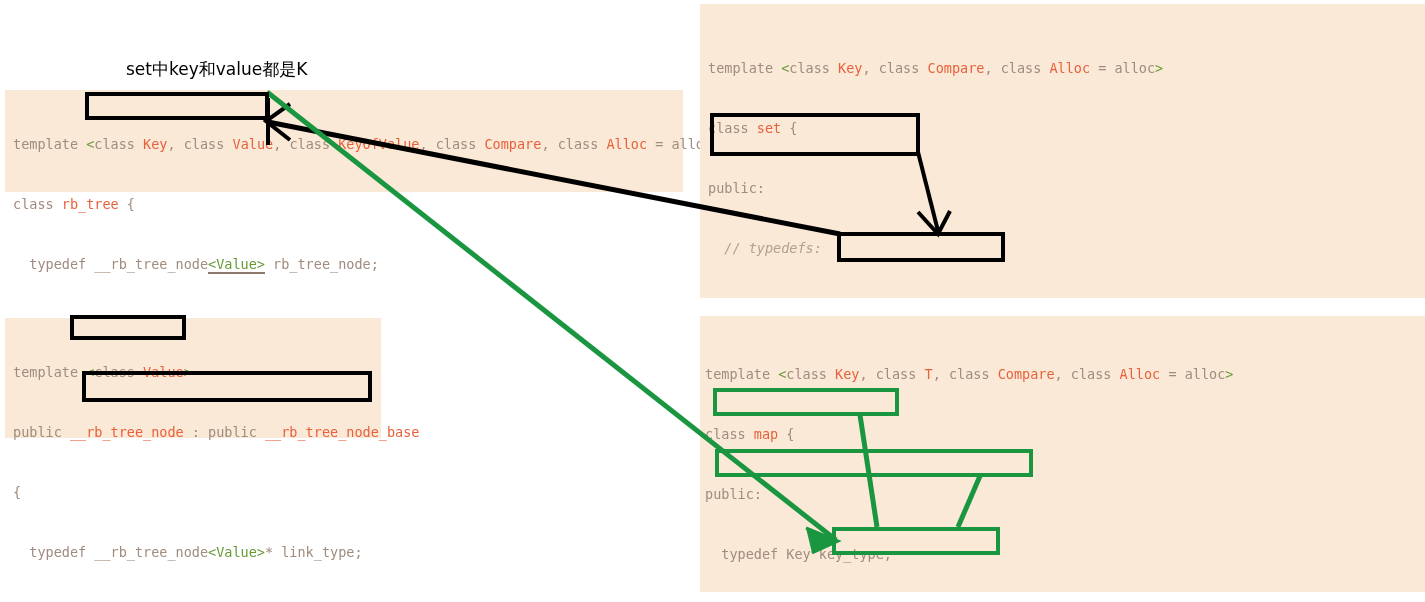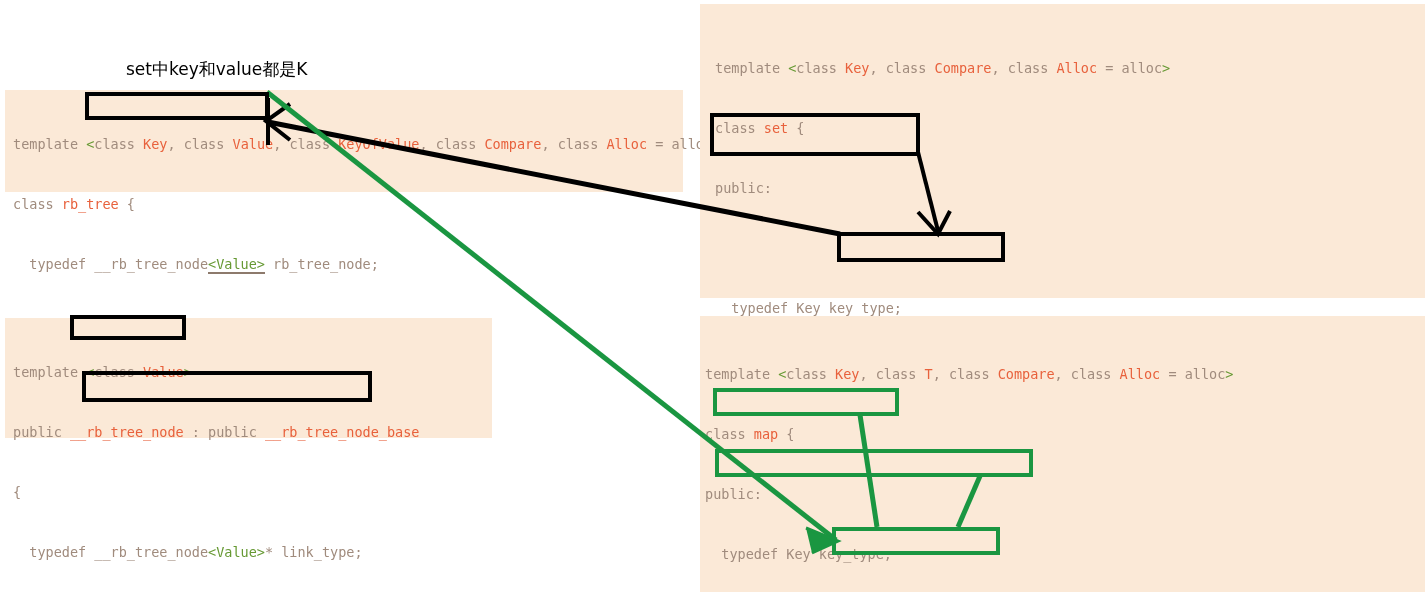--- a/index.html
+++ b/index.html
@@ -22,22 +22,22 @@
   }
   .code-line{white-space:pre;height:20px;}
   .tok-kw{color:#e8613c;}
   .tok-ang{color:#669933;}
   .tok-cm{color:#b3a08f;font-style:italic;}
   .tok-pl{color:#a08b7d;}
   .ul{border-bottom:2px solid #8d7a6c;}
 
   
   #blk-rbtree{left:5px;  top:90px;  width:678px; height:102px; padding:4px 0 0 8px;}
-  #blk-node{  left:5px;  top:318px; width:487px; height:120px; padding:4px 0 0 8px;}
-  #blk-set{   left:700px;top:4px;   width:725px; height:294px; padding:14px 0 0 15px;}
+  #blk-node{  left:5px;  top:318px; width:376px; height:120px; padding:4px 0 0 8px;}
+  #blk-set{   left:700px;top:4px;   width:725px; height:294px; padding:14px 0 0 8px;}
   #blk-map{   left:700px;top:316px; width:725px; height:276px; padding:8px 0 0 5px;}
 
   
   .note{
     position:absolute;
     font-family:"DejaVu Sans","Liberation Sans",sans-serif;
     font-size:17px;
     color:#000000;
     white-space:pre;
   }
@@ -83,20 +83,21 @@
     <div class="code-line"><span class="tok-pl">{</span></div>
     <div class="code-line"><span class="tok-pl">  typedef __rb_tree_node</span><span class="tok-ang">&lt;Value&gt;</span><span class="tok-pl">* link_type;</span></div>
     
     
   </div>
 
   <div class="code-block" id="blk-set">
     <div class="code-line"><span class="tok-pl">template </span><span class="tok-ang">&lt;</span><span class="tok-pl">class </span><span class="tok-kw">Key</span><span class="tok-pl">, class </span><span class="tok-kw">Compare</span><span class="tok-pl">, class </span><span class="tok-kw">Alloc</span><span class="tok-pl"> = alloc</span><span class="tok-ang">&gt;</span></div>
     <div class="code-line"><span class="tok-pl">class </span><span class="tok-kw">set</span><span class="tok-pl"> {</span></div>
     <div class="code-line"><span class="tok-pl">public:</span></div>
+    <div class="code-line"><span class="tok-cm">  // typedefs:</span></div>
     <div class="code-line">&nbsp;</div>
     <div class="code-line"><span class="tok-pl">  typedef Key key_type;</span></div>
     <div class="code-line"><span class="tok-pl">  typedef Key value_type;</span></div>
     <div class="code-line"><span class="tok-pl">  typedef Compare key_compare;</span></div>
     <div class="code-line"><span class="tok-pl">  typedef Compare value_compare;</span></div>
     <div class="code-line">&nbsp;</div>
     
     
     
     

